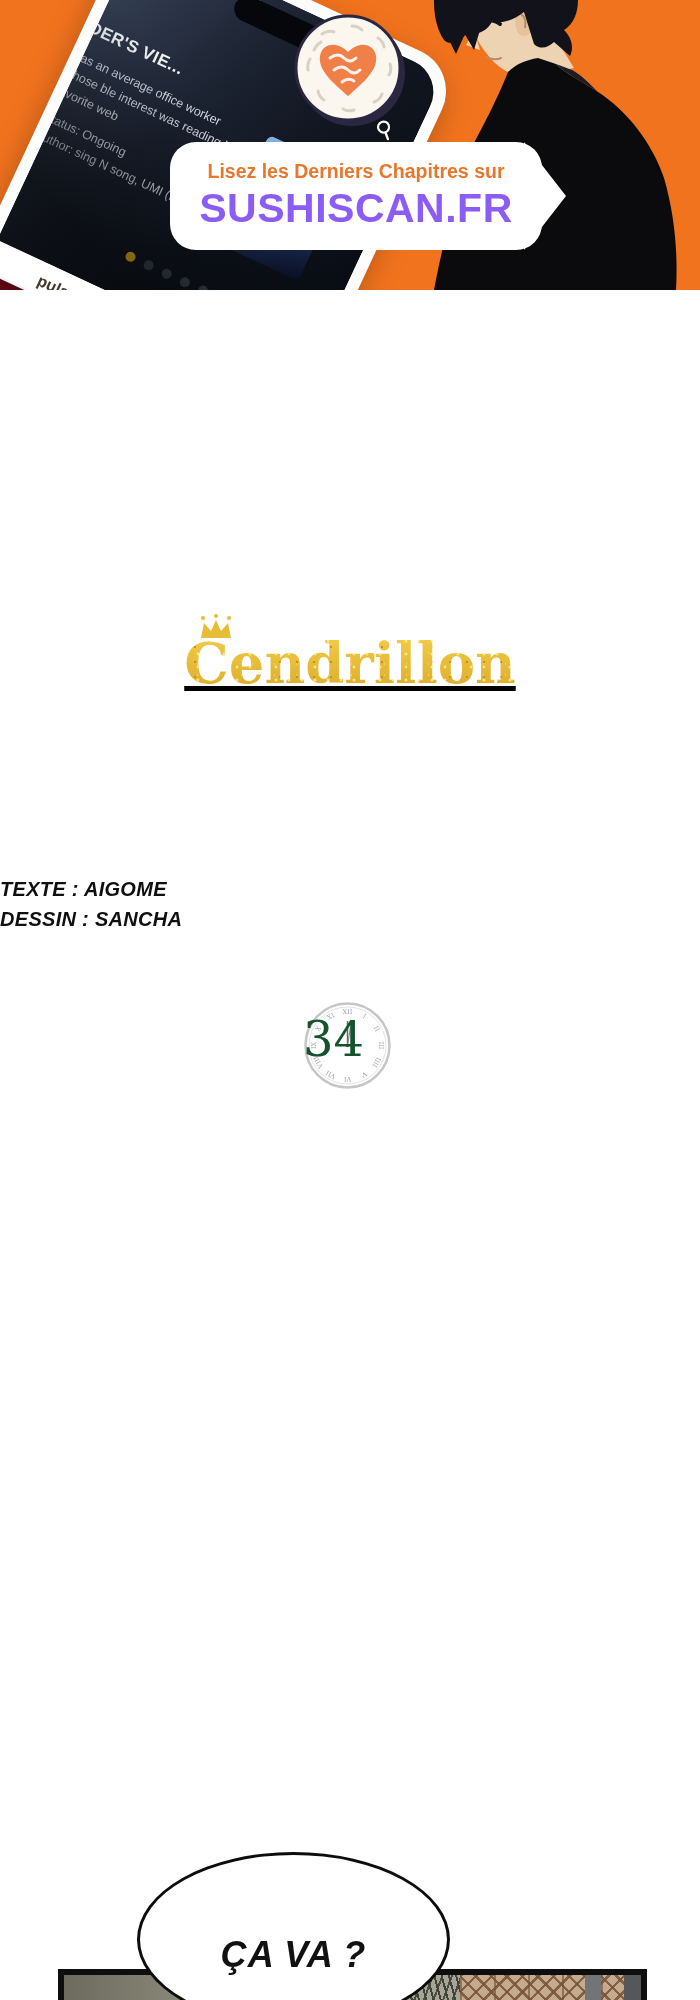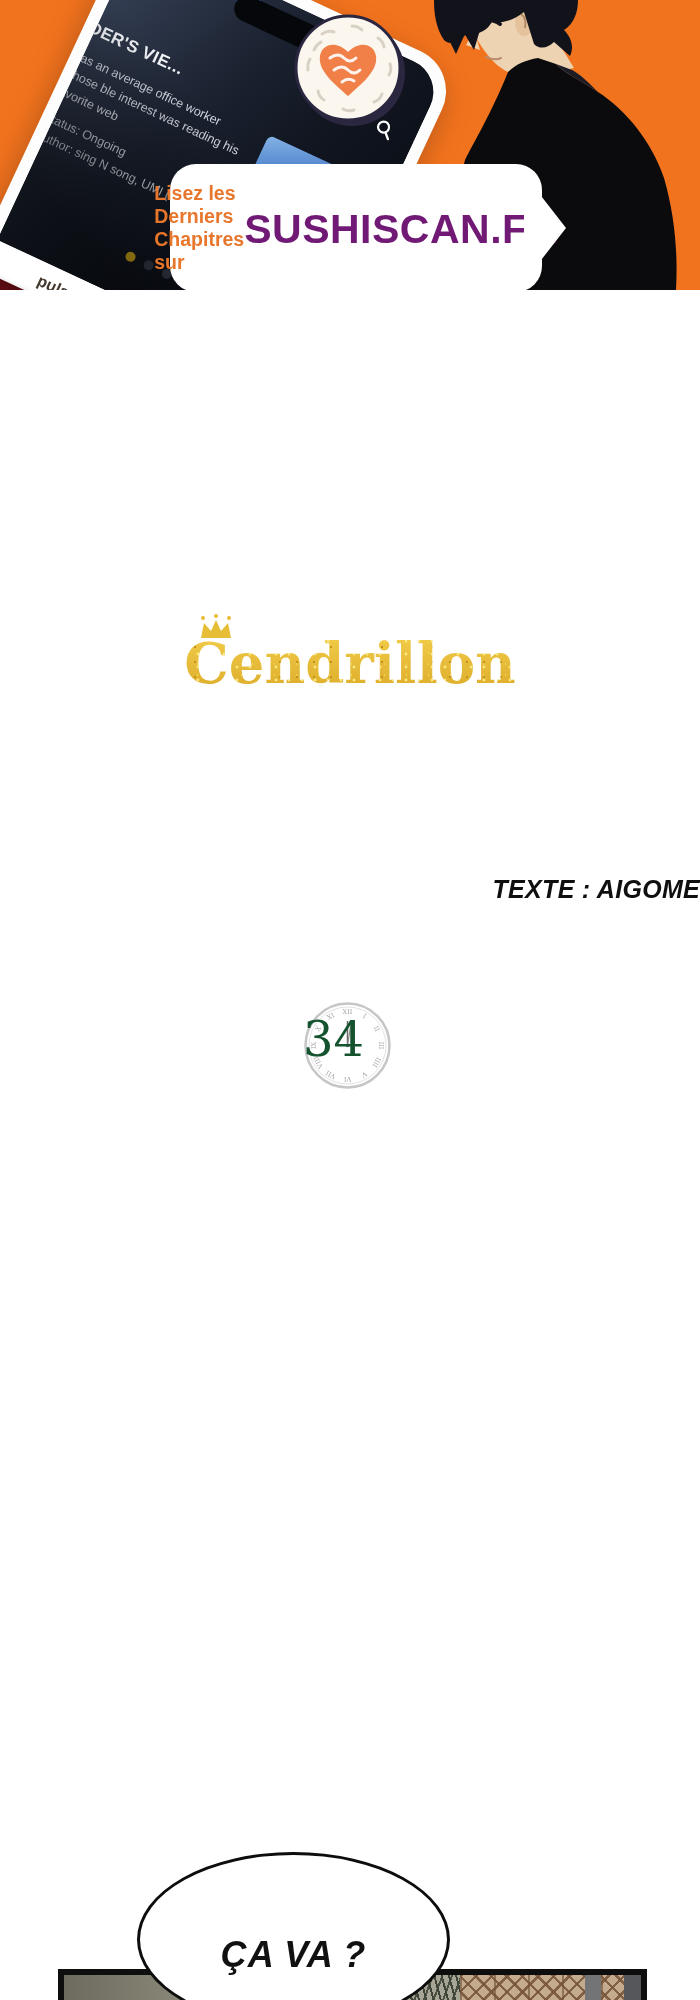--- a/index.html
+++ b/index.html
@@ -46,44 +46,44 @@
   .cover.red::after{content:'';position:absolute;left:26px;top:40px;width:50px;height:96px;border-radius:40%;
       background:radial-gradient(circle at 50% 25%,#160309 30%,#3d050c 60%,transparent 78%);}
 
   
   .sushi{position:absolute;left:292px;top:12px;width:116px;height:116px;}
 
   
   .man{position:absolute;left:420px;top:0;width:280px;height:290px;}
 
   
-  .ribbon{position:absolute;left:170px;top:164px;width:372px;height:128px;background:#ffffff;
-          border-radius:26px;z-index:5;display:flex;align-items:center;justify-content:center;}
+  .ribbon{position:absolute;left:170px;top:142px;width:372px;height:108px;background:#ffffff;
+          border-radius:26px;z-index:5;display:flex;flex-direction:column;align-items:center;justify-content:center;}
   .ribbon::after{content:'';position:absolute;left:calc(100% - 18px);top:50%;transform:translateY(-50%);
           border-left:42px solid #ffffff;border-top:54px solid transparent;border-bottom:54px solid transparent;}
   .ribbon-line1{color:#E8762B;font-weight:700;font-size:19.5px;}
-  .ribbon-line2{color:#701a75;font-weight:800;font-size:41px;letter-spacing:.5px;margin-top:2px;}
-
-  
-  .title-block{position:absolute;left:0;top:612px;width:700px;text-align:center;}
+  .ribbon-line2{color:#8b5cf6;font-weight:800;font-size:41px;letter-spacing:.5px;margin-top:2px;}
+
+  
+  .title-block{position:absolute;left:0;top:612px;width:700px;text-align:center;text-decoration:underline;}
   .crown{position:absolute;left:calc(50% - 153px);top:2px;}
   .chapter-title{margin:26px 0 0 0;font-family:"DejaVu Serif",serif;font-weight:700;
       font-size:56px;line-height:51px;
       background-color:#e7bd35;
       background-image:
         radial-gradient(circle at 3px 3px,#fbe87e 1.3px,transparent 1.7px),
         radial-gradient(circle at 8px 9px,#c2921c 1.1px,transparent 1.5px),
         radial-gradient(circle at 11px 4px,#f6d44e 1px,transparent 1.4px),
         linear-gradient(#f0ca48,#ddae2c);
       background-size:13px 13px,17px 15px,11px 11px,100% 100%;
       -webkit-background-clip:text;background-clip:text;color:transparent;}
 
   
-  .credits{position:absolute;left:0;top:874px;width:700px;text-align:right;
-      font-style:italic;font-weight:700;font-size:25px;line-height:30px;color:#0f0f0f;letter-spacing:.3px;}
+  .credits{position:absolute;left:0;top:874px;width:700px;text-align:left;
+      font-style:italic;font-weight:700;font-size:20px;line-height:30px;color:#0f0f0f;letter-spacing:.3px;}
 
   
   .clock{position:absolute;left:303px;top:1001px;width:89px;height:89px;}
   .chapter-number{position:absolute;left:0;top:10px;width:89px;text-align:left;
       font-family:"DejaVu Serif",serif;font-size:48px;color:#14532d;}
 
   
   .panel{position:absolute;left:58px;top:1969px;width:589px;height:40px;box-sizing:border-box;
       background:#9b9a8a;border:6px solid #0e0e0e;border-bottom:none;z-index:2;overflow:hidden;}
   .panel>div{position:absolute;top:0;height:100%;}
@@ -214,20 +214,21 @@
         <path d="M4 24 L7 9 L14 17 L19 6 L24 17 L31 9 L34 24 Z" fill="#e7bd35"></path>
       </svg>
     </div>
     <h1 class="chapter-title">
       <span>Cendrillon</span><br>
     </h1>
   </div>
 
   <div class="credits">
     <div>TEXTE : AIGOME</div>
+    <div>DESSIN : SANCHA</div>
   </div>
 
   <div class="clock">
     <svg width="89" height="89" viewBox="0 0 89 89">
       <circle cx="44.5" cy="44.5" r="42" fill="#ffffff" stroke="#c6c6c6" stroke-width="2.5"></circle>
       <circle cx="44.5" cy="44.5" r="38.5" fill="none" stroke="#e3e3e3" stroke-width="1"></circle>
       <g id="numerals">
           <text x="44.5" y="11" text-anchor="middle" dominant-baseline="central" font-size="6.5" fill="#a0a0a0" font-family="DejaVu Serif, serif" transform="rotate(0 44.5 11)">XII</text>
           <text x="61.25" y="15.488148973221307" text-anchor="middle" dominant-baseline="central" font-size="6.5" fill="#a0a0a0" font-family="DejaVu Serif, serif" transform="rotate(30 61.25 15.488148973221307)">I</text>
           <text x="73.5118510267787" y="27.750000000000004" text-anchor="middle" dominant-baseline="central" font-size="6.5" fill="#a0a0a0" font-family="DejaVu Serif, serif" transform="rotate(60 73.5118510267787 27.750000000000004)">II</text>

